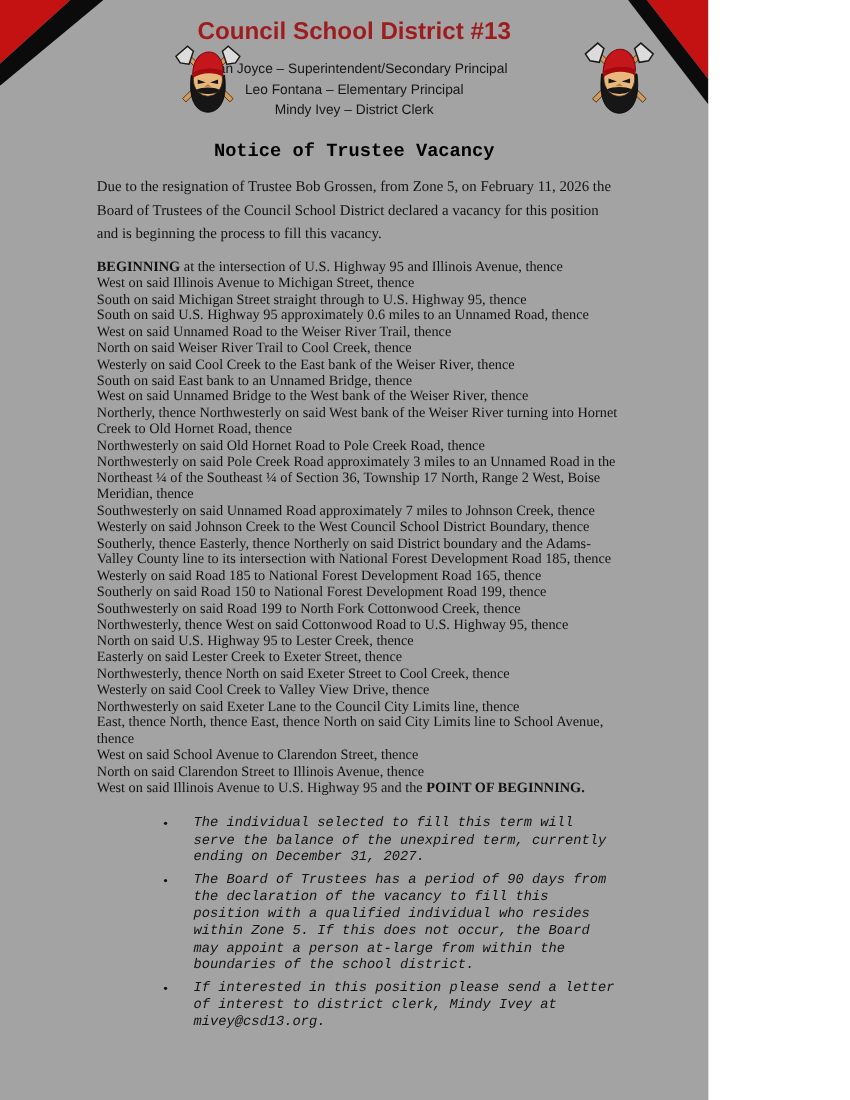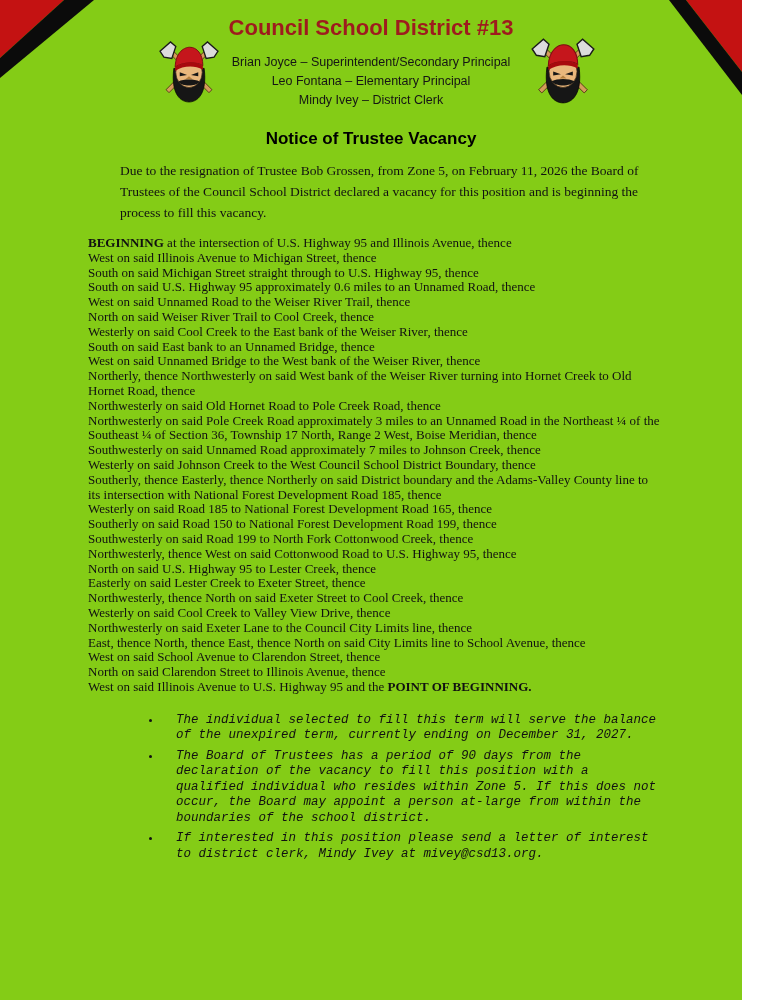--- a/index.html
+++ b/index.html
@@ -1,20 +1,20 @@
 <!DOCTYPE html>
 <html style="--accent-red: #C41212; --accent-black: #0B0B0B; --title-red: #9E1B1E;"><head>
 <meta charset="utf-8">
 <style>
   * { margin:0; padding:0; box-sizing:border-box; }
   html,body { background:#ffffff; }
   .page {
     position:relative;
-    width:742px; height:1000px;
-    background:#84cc16;
+    width:644px; height:1000px;
+    background:#a3a3a3;
     overflow:hidden;
     font-family:"Liberation Serif","DejaVu Serif",serif;
     color:#111;
   }
   
   .corner { position:absolute; top:0; }
   .tl { left:0; width:94px; height:78px; }
   .tl .red   { position:absolute; inset:0; background:var(--accent-red,#C41212);  clip-path:polygon(0 0,64px 0,0 58px); }
   .tl .black { position:absolute; inset:0; background:var(--accent-black,#0B0B0B); clip-path:polygon(64px 0,94px 0,0 78px,0 58px); }
   .tr { right:0; width:75px; height:95px; }
@@ -24,24 +24,24 @@
   .header { padding-top:14px; text-align:center; font-family:"Liberation Sans","DejaVu Sans",sans-serif; }
   .district-title { font-size:22px; font-weight:700; color:var(--title-red,#9E1B1E); line-height:27px; }
   .staff { margin-top:12px; }
   .staff div { font-size:12.5px; line-height:19px; color:#151515; }
   .logo { position:absolute; }
   .logo-left  { left:156px; top:36px; width:66px; height:70px; }
   .logo-right { left:528px; top:34px; width:70px; height:72px; }
   
   .notice-heading {
     margin-top:19px; text-align:center;
-    font-family:Liberation Sans, sans-serif;
+    font-family:Liberation Mono, monospace;
     font-size:17px; font-weight:700; color:#000;
   }
-  .intro { margin:11px 85px 0 120px; font-size:13.5px; line-height:21px; }
+  .intro { margin:11px 85px 0 88px; font-size:13.5px; line-height:21px; }
   .boundary { margin:13px 82px 0 88px; font-size:13px; line-height:14.8px; }
   .boundary b { font-weight:700; }
   .bullets {
     margin:18px 85px 16px 148px;
     font-family:Liberation Mono, monospace;
     font-style:italic; font-size:12.5px; line-height:15.5px;
     padding-left:14px; max-width:560px;
   }
   .bullets li { margin-bottom:5px; padding-left:14px; }
 </style>

